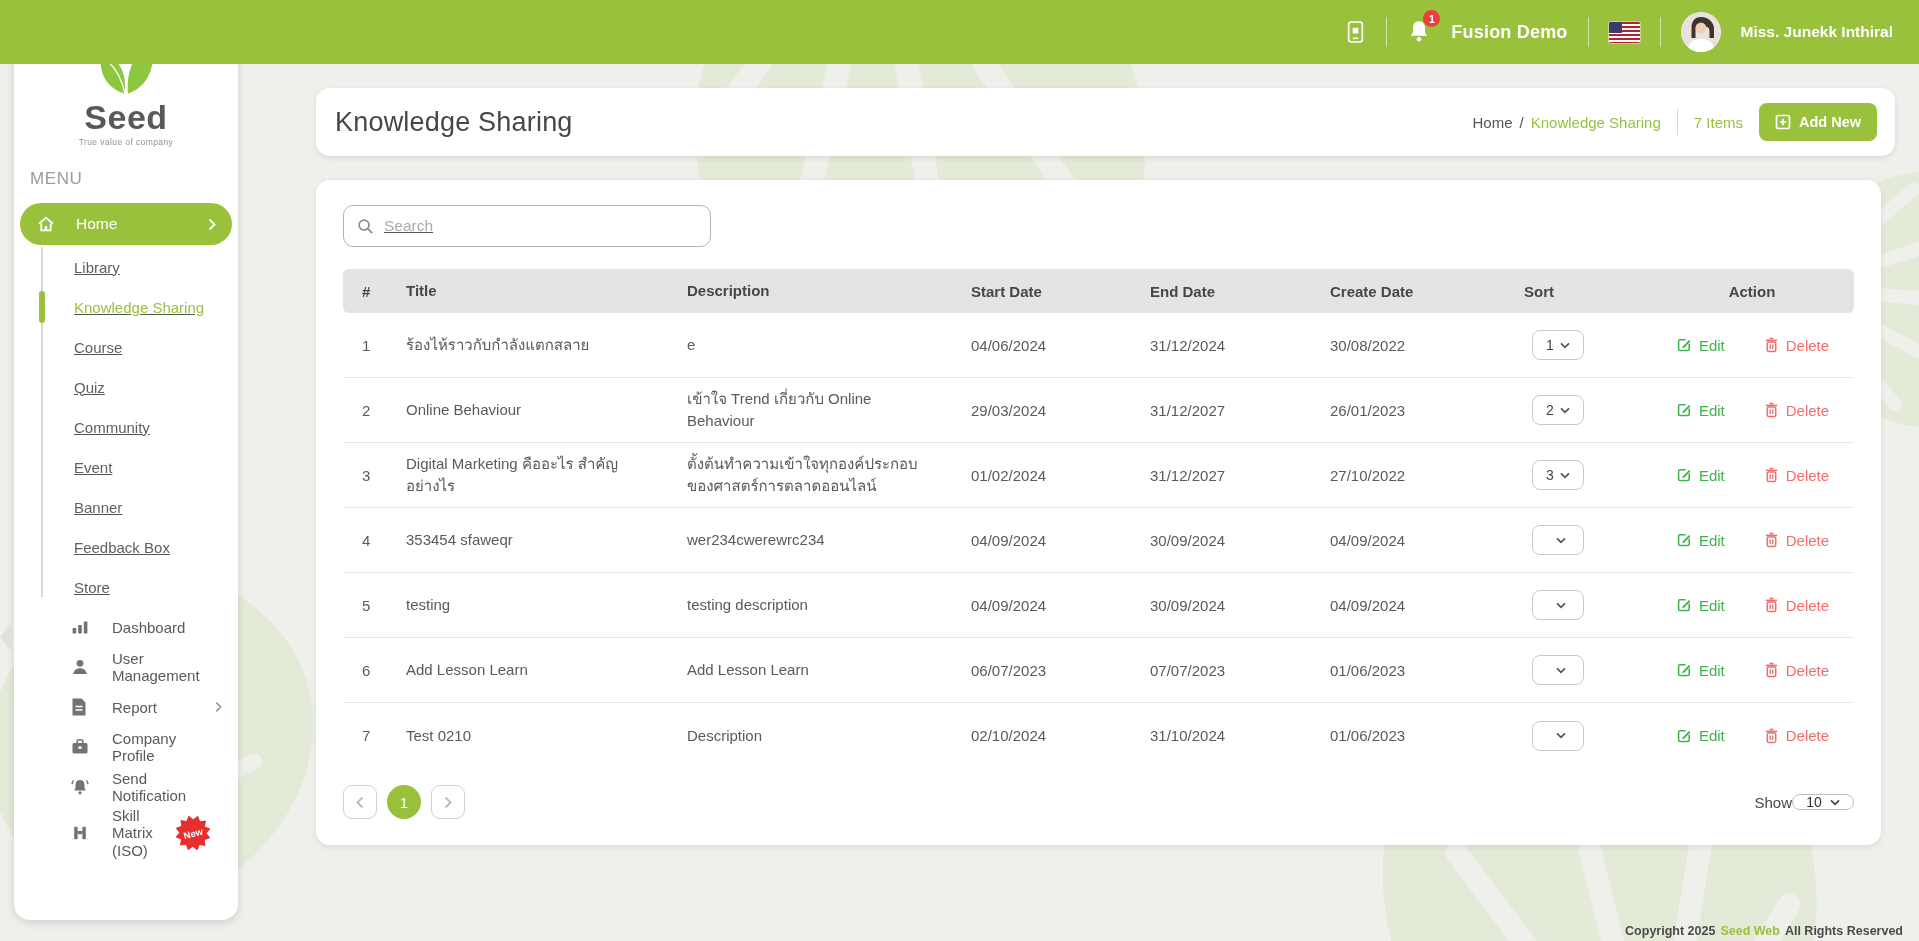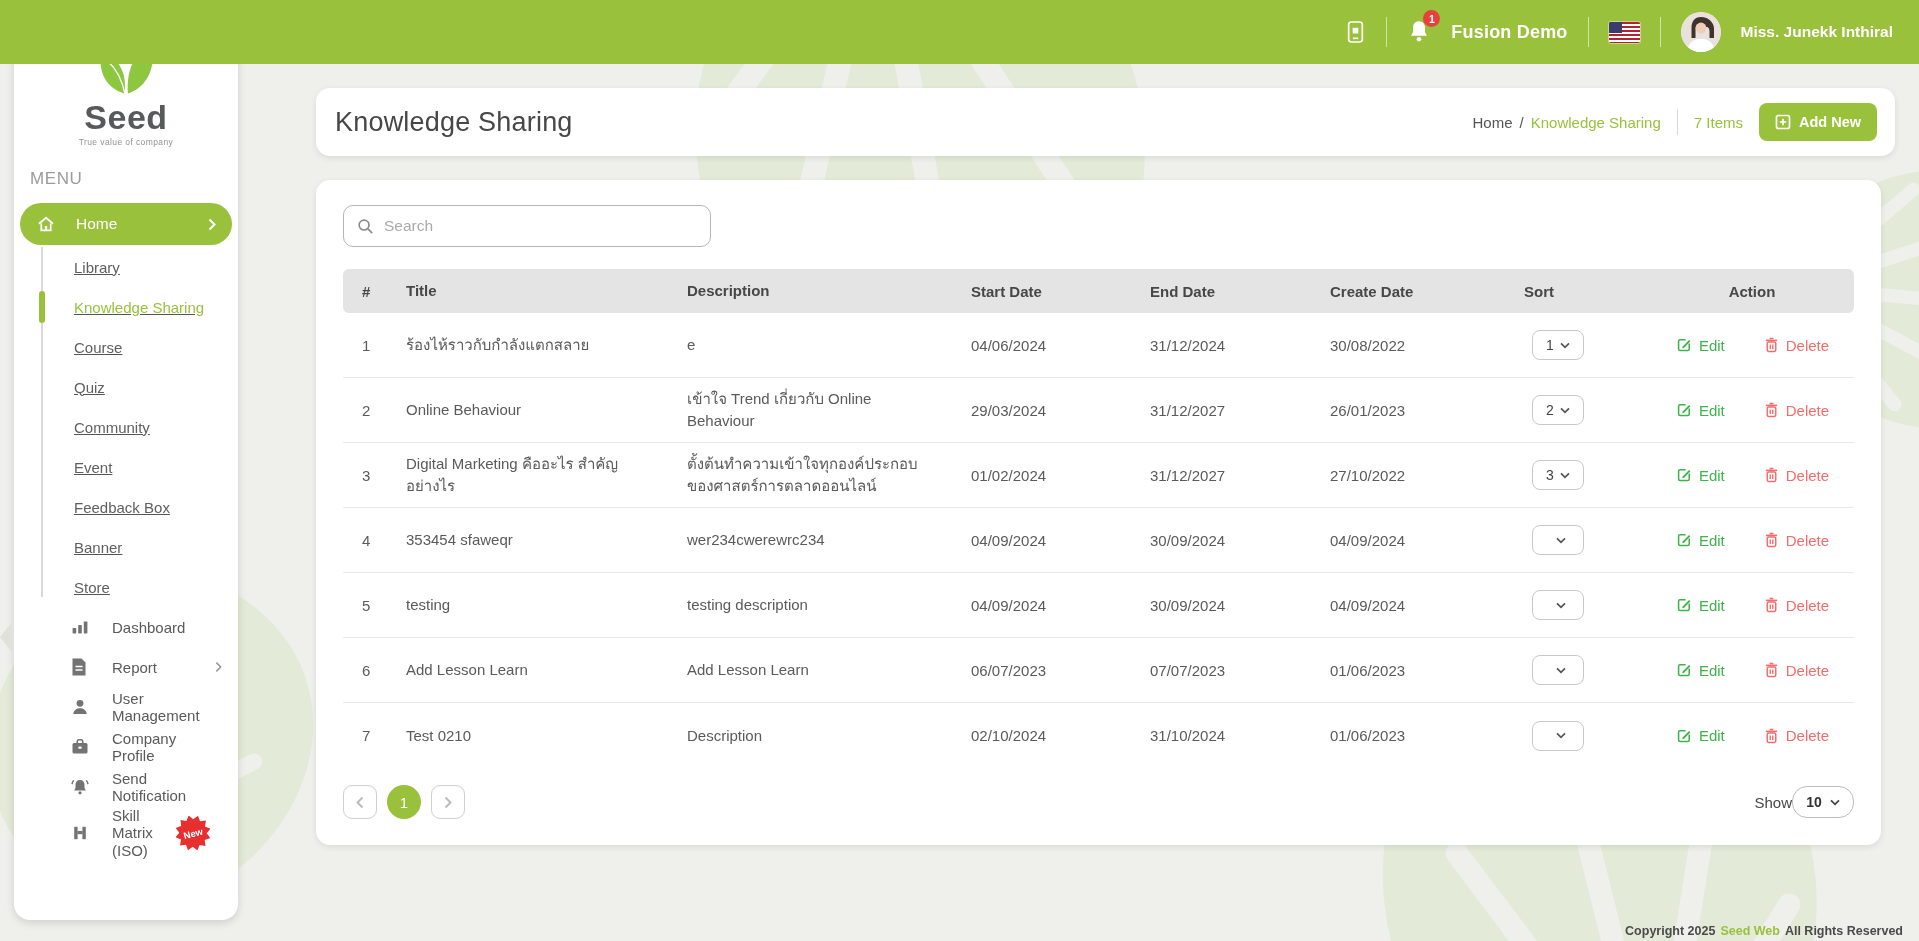--- a/index.html
+++ b/index.html
@@ -93,21 +93,21 @@
   
   .content-card{
     position:absolute; left:316px; top:180px; width:1565px; height:665px;
     background:#fff; border-radius:14px; box-shadow:0 2px 6px rgba(0,0,0,.09);
     z-index:2; padding:25px 27px 0;
   }
   .search-box{
     width:368px; height:42px; border:1.5px solid #b5b5b5; border-radius:10px;
     display:flex; align-items:center; gap:10px; padding:0 13px;
   }
-  .search-box input{ border:none; outline:none; flex:1; font-size:15.5px; color:#555; font-family:inherit; background:transparent;}
+  .search-box input{ border:none; outline:none; flex:1; font-size:15.5px; color:#555; font-family:inherit; background:transparent;text-decoration:underline;}
   .search-box input::placeholder{ color:#aaa; }
 
   .thead{ margin-top:22px; display:flex; align-items:center; height:44px;
     background:#e4e4e4; border-radius:6px; font-size:15px; font-weight:bold; color:#474747; }
   .cell{ flex:none; }
   .c-idx{ width:63px; padding-left:19px; }
   .c-title{ width:281px; padding-right:34px; line-height:1.45; }
   .c-desc{ width:284px; padding-right:34px; line-height:1.45; }
   .c-date{ width:179px; }
   .c-date2{ width:180px; }
@@ -125,22 +125,22 @@
   .act{ display:flex; align-items:center; gap:6px; font-size:15px; cursor:pointer; }
   .act.edit{ color:var(--edit-green); }
   .act.del{ color:var(--delete-red);align-items:center; }
 
   .pager-row{ display:flex; align-items:center; gap:10px; margin-top:17px; }
   .page-btn{ width:34px; height:34px; border:1.5px solid #d0d0d0; border-radius:9px; background:#fff;
     display:flex; align-items:center; justify-content:center; color:#b9b9b9; cursor:pointer; }
   .page-current{ width:34px; height:34px; border-radius:50%; background:var(--green); color:#fff;
     display:flex; align-items:center; justify-content:center; font-size:15px; cursor:pointer; }
   .show-wrap{ margin-left:auto; display:flex; align-items:center; font-size:15px; color:#474747; }
-  .show-box{ width:62px; height:32px; border:1.5px solid #bdbdbd; border-radius:15px; background:#fff;
-    display:flex; align-items:center; justify-content:center; gap:8px; font-size:14px; color:#333; cursor:pointer;font-weight:bold; }
+  .show-box{ width:62px; height:16px; border:1.5px solid #bdbdbd; border-radius:15px; background:#fff;
+    display:flex; align-items:center; justify-content:center; gap:8px; font-size:14px; color:#333; cursor:pointer; }
 
   .footer{ position:absolute; right:16px; bottom:3px; z-index:2; font-size:12.5px; font-weight:bold; color:#4a4a4a; }
   .footer .fbrand{ color:var(--green); margin:0 5px; cursor:pointer; }
 
   :root{ --green:#9ac13b; --edit-green:#3eb34b; --delete-red:#f56b6b; }
 </style>
 </head>
 <body>
 
 <svg width="0" height="0" style="position:absolute">
@@ -238,60 +238,60 @@
       <div class="sub-item">
     <span>Quiz</span>
   </div>
       <div class="sub-item">
     <span>Community</span>
   </div>
       <div class="sub-item">
     <span>Event</span>
   </div>
       <div class="sub-item">
+    <span>Banner</span>
+  </div>
+      <div class="sub-item">
     <span>Feedback Box</span>
-  </div>
-      <div class="sub-item">
-    <span>Banner</span>
   </div>
       <div class="sub-item">
     <span>Store</span>
   </div>
     </nav>
 
   <div class="nav-item">
     <span class="nicon">
       <svg width="20" height="20" viewBox="0 0 20 20" fill="currentColor">
           <rect x="2.6" y="11" width="3.6" height="5.4" rx="0.6"></rect>
           <rect x="8.2" y="8" width="3.6" height="8.4" rx="0.6"></rect>
           <rect x="13.8" y="4.6" width="3.6" height="11.8" rx="0.6"></rect>
         </svg>
     </span>
     <span class="nav-label">Dashboard</span>
   </div>
   <div class="nav-item">
     <span class="nicon">
+      <svg width="20" height="20" viewBox="0 0 20 20" fill="currentColor">
+          <circle cx="10" cy="6.3" r="3.4"></circle>
+          <path d="M3.2 17c.6-3.8 3.3-5.8 6.8-5.8s6.2 2 6.8 5.8z"></path>
+        </svg>
+    </span>
+    <span class="nav-label">User Management</span>
+  </div>
+  <div class="nav-item">
+    <span class="nicon">
       <svg width="18" height="20" viewBox="0 0 18 20" fill="currentColor">
           <path d="M2.5 1.5h9l4 4v13h-13z"></path>
           <path d="M5.5 9.5h7M5.5 13h7" stroke="#fff" stroke-width="1.5"></path>
         </svg>
     </span>
     <span class="nav-label">Report</span>
     <svg class="chev" width="7" height="12" viewBox="0 0 8 13" fill="none" stroke="currentColor" stroke-width="1.8">
         <path d="M1.5 1.5 L6.5 6.5 L1.5 11.5"></path>
       </svg>
-  </div>
-  <div class="nav-item">
-    <span class="nicon">
-      <svg width="20" height="20" viewBox="0 0 20 20" fill="currentColor">
-          <circle cx="10" cy="6.3" r="3.4"></circle>
-          <path d="M3.2 17c.6-3.8 3.3-5.8 6.8-5.8s6.2 2 6.8 5.8z"></path>
-        </svg>
-    </span>
-    <span class="nav-label">User Management</span>
   </div>
   <div class="nav-item">
     <span class="nicon">
       <svg width="20" height="20" viewBox="0 0 20 20" fill="currentColor">
           <rect x="2.5" y="6" width="15" height="10.5" rx="1.6"></rect>
           <path d="M7.3 6V4.4A1.6 1.6 0 0 1 8.9 2.8h2.2a1.6 1.6 0 0 1 1.6 1.6V6" fill="none" stroke="currentColor" stroke-width="1.6"></path>
           <rect x="8.4" y="9.6" width="3.2" height="2.2" rx="0.5" fill="#fff"></rect>
         </svg>
     </span>
     <span class="nav-label">Company Profile</span>

